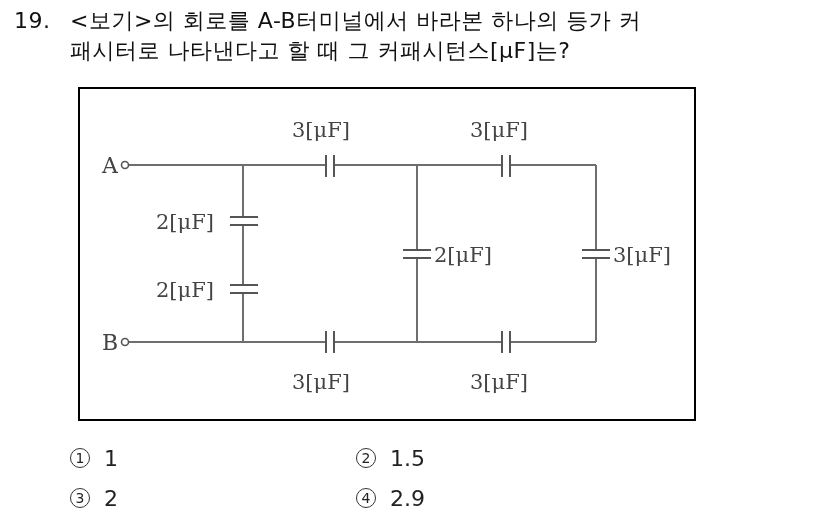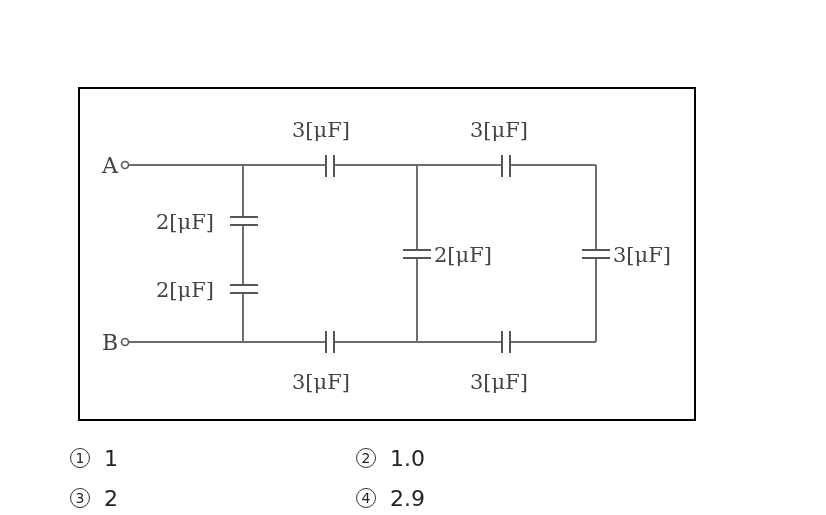--- a/index.html
+++ b/index.html
@@ -78,20 +78,26 @@
     }
     .c1 { left: 0px; top: 0px; }
     .c2 { left: 286px; top: 0px; }
     .c3 { left: 0px; top: 40px; }
     .c4 { left: 286px; top: 40px; }
   </style>
 </head>
 <body>
 
 <div class="question">
+  <span class="q-line">
+    <span class="q-number">19.</span><span>&lt;보기&gt;의 회로를 A-B터미널에서 바라본 하나의 등가 커</span>
+  </span>
+  <span class="q-line">
+    <span class="q-indent"></span><span>패시터로 나타낸다고 할 때 그 커패시턴스[μF]는?</span>
+  </span>
 </div>
 
 <div class="figure">
   <svg width="618" height="334" viewBox="0 0 618 334" xmlns="http://www.w3.org/2000/svg">
     <g stroke="#6e6e6e" stroke-width="2" fill="none">
 
       <line x1="51" y1="78" x2="243" y2="78"></line>
       <line x1="243" y1="78" x2="422" y2="78"></line>
       <line x1="422" y1="78" x2="518" y2="78"></line>
 
@@ -162,21 +168,21 @@
   </svg>
 </div>
 
 <div class="choices">
   <div class="choice c1">
     <span class="choice-marker">1</span>
     <span>1</span>
   </div>
   <div class="choice c2">
     <span class="choice-marker">2</span>
-    <span>1.0</span>
+    <span>1.5</span>
   </div>
   <div class="choice c3">
     <span class="choice-marker">3</span>
     <span>2</span>
   </div>
   <div class="choice c4">
     <span class="choice-marker">4</span>
     <span>2.9</span>
   </div>
 </div>

